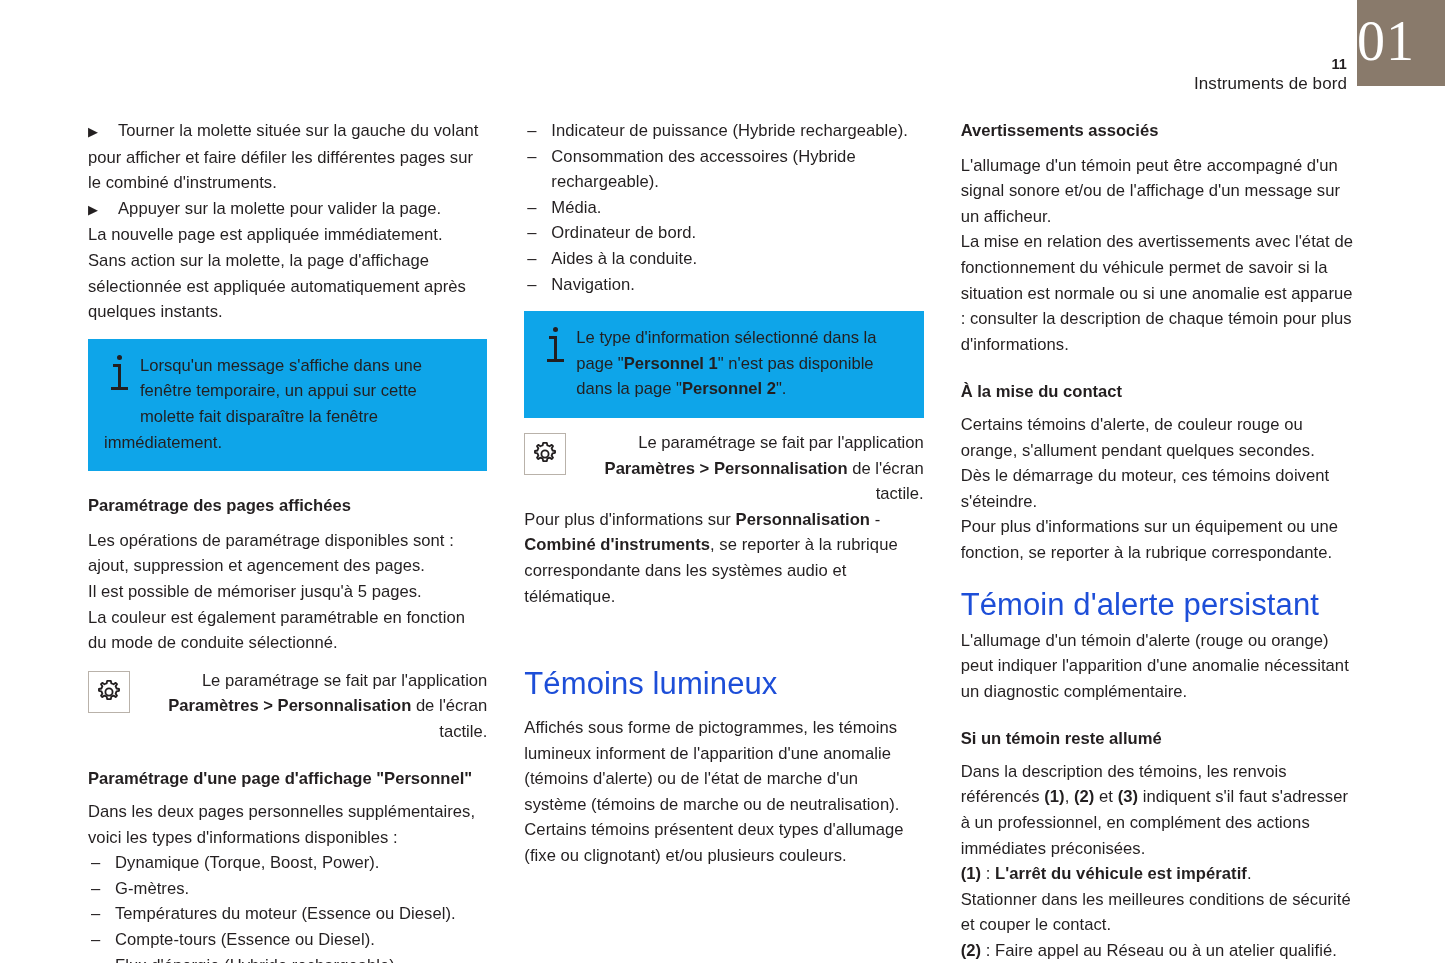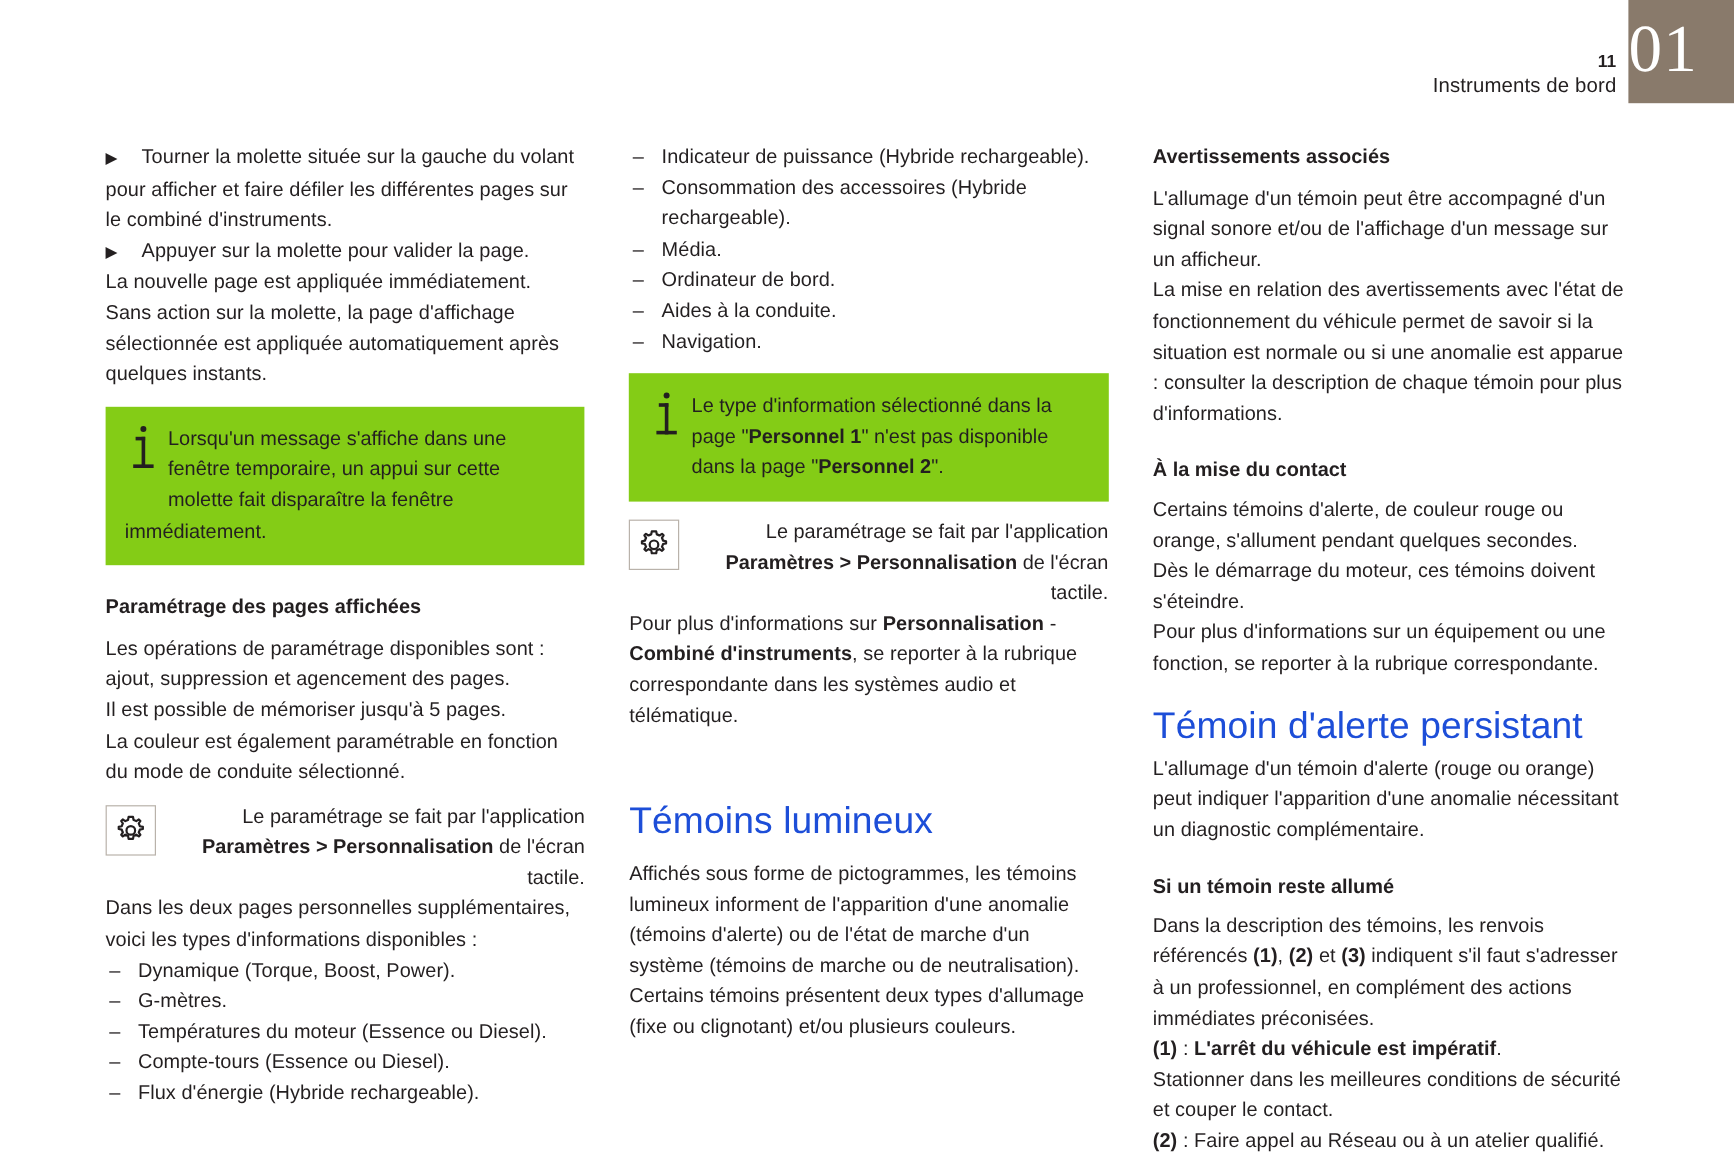--- a/index.html
+++ b/index.html
@@ -14,21 +14,21 @@
 
   
   .header {
     position: absolute;
     top: 0; right: 0;
     display: flex;
     align-items: flex-start;
   }
   .header-text {
     text-align: right;
-    padding-top: 44px;
+    padding-top: 56px;
     padding-right: 10px;
   }
   .page-number {
     font-size: 14.5px;
     font-weight: bold;
     line-height: 17px;
     color: #231f20;
     letter-spacing: 0.1px;
   }
   .chapter-name {
@@ -121,21 +121,21 @@
   }
   ul.dash-list li::before {
     content: "\2013";
     position: absolute;
     left: 3px;
     top: 0;
   }
 
   
   .info-box {
-    background: #84cc16;
+    background: #0ea5e9;
     padding: 14px 16px 16px 16px;
     margin-top: 14px;
     margin-bottom: 4px;
   }
   .info-box .info-body {
     font-size: 16.6px;
     line-height: 25.6px;
   }
   .info-i {
     float: left;
@@ -238,20 +238,21 @@
         <div class="gear-icon-box">
           <svg width="28" height="28" viewBox="0 0 32 32" aria-hidden="true">
             <path d="M16 3.2 l2.1 0 .55 2.85 a10.8 10.8 0 0 1 2.6 1.08 l2.4-1.6 1.5 1.5 -1.6 2.4 a10.8 10.8 0 0 1 1.08 2.6 l2.85 .55 0 2.1 -2.85 .55 a10.8 10.8 0 0 1-1.08 2.6 l1.6 2.4 -1.5 1.5 -2.4-1.6 a10.8 10.8 0 0 1-2.6 1.08 l-.55 2.85 -2.1 0 -2.1 0 -.55-2.85 a10.8 10.8 0 0 1-2.6-1.08 l-2.4 1.6 -1.5-1.5 1.6-2.4 a10.8 10.8 0 0 1-1.08-2.6 l-2.85-.55 0-2.1 2.85-.55 a10.8 10.8 0 0 1 1.08-2.6 l-1.6-2.4 1.5-1.5 2.4 1.6 a10.8 10.8 0 0 1 2.6-1.08 l.55-2.85 z" fill="none" stroke="#231f20" stroke-width="2.1" stroke-linejoin="round"></path>
             <circle cx="16" cy="16" r="4.1" fill="none" stroke="#231f20" stroke-width="2.1"></circle>
           </svg>
         </div>
         <div class="gear-body"><span>Le paramétrage se fait par l'application </span><b>Paramètres &gt; Personnalisation</b><span> de l'écran tactile.</span></div>
         <div class="clear"></div>
       </div>
 
+      <div class="h-sub tight">Paramétrage d'une page d'affichage "Personnel"</div>
 
       <p class="para">Dans les deux pages personnelles supplémentaires, voici les types d'informations disponibles :</p>
 
       <ul class="dash-list">
         <li>Dynamique (Torque, Boost, Power).</li>
         <li>G-mètres.</li>
         <li>Températures du moteur (Essence ou Diesel).</li>
         <li>Compte-tours (Essence ou Diesel).</li>
         <li>Flux d'énergie (Hybride rechargeable).</li>
       </ul>

